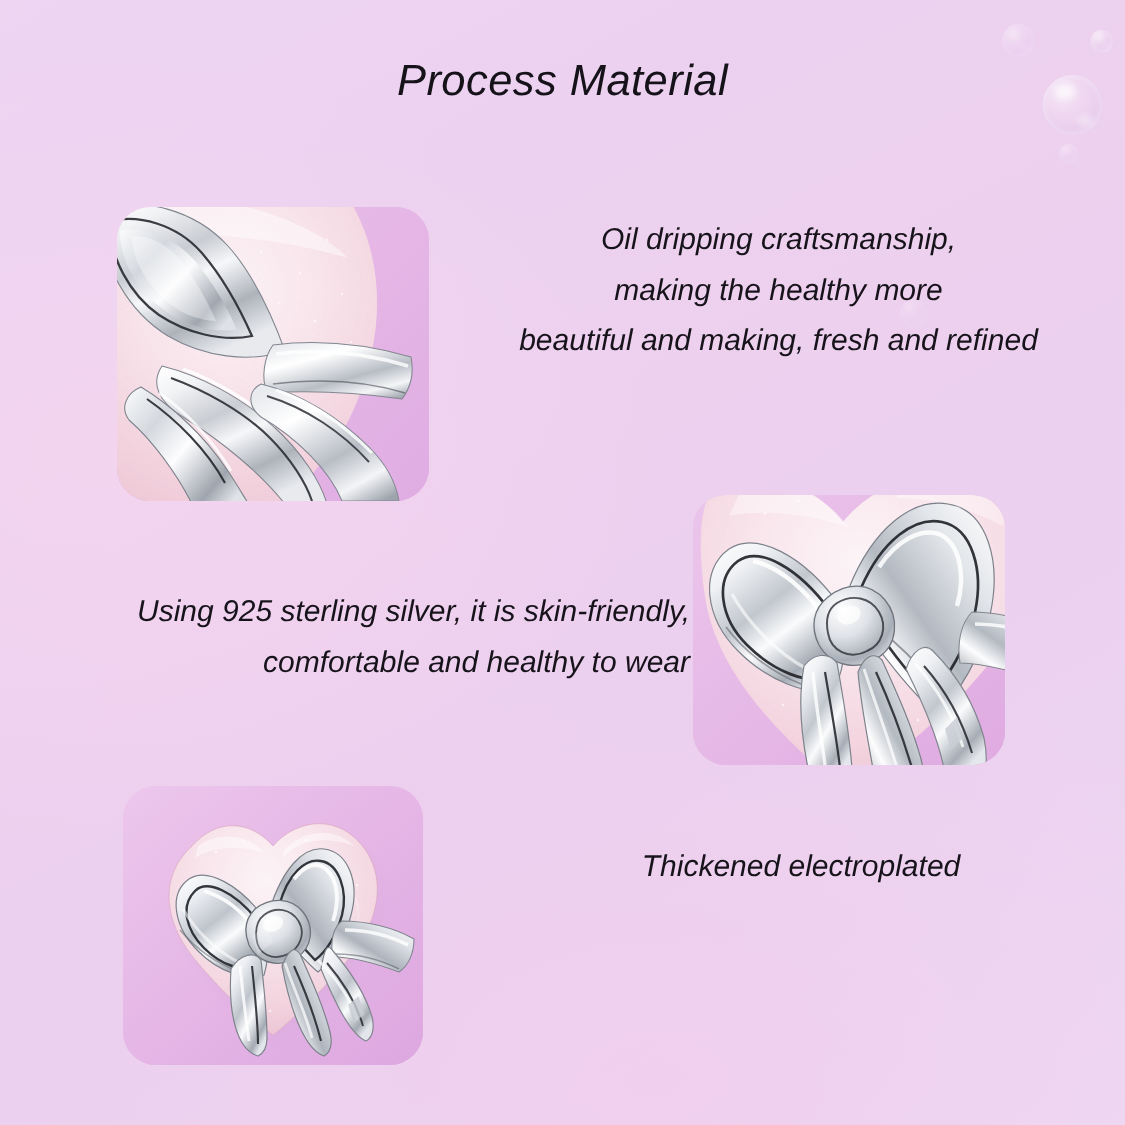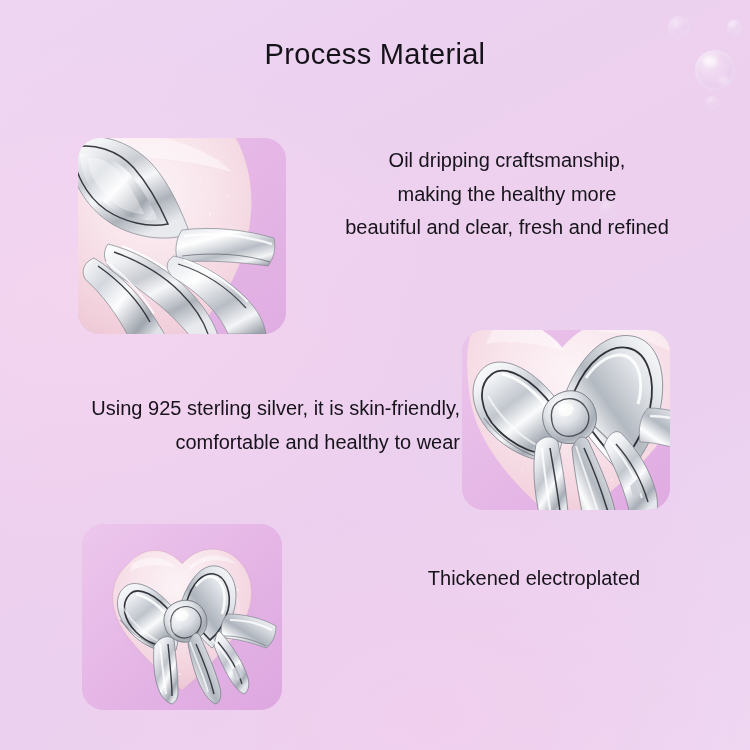--- a/index.html
+++ b/index.html
@@ -10,20 +10,21 @@
   #page {
     position: relative;
     width: 750px;
     height: 750px;
     overflow: hidden;
     font-family: "Liberation Sans", sans-serif;
     background:
       radial-gradient(ellipse 620px 420px at 58% 96%, rgba(240,206,236,0.85) 0%, rgba(240,206,236,0) 72%),
       radial-gradient(ellipse 520px 380px at 10% 40%, rgba(246,214,240,0.75) 0%, rgba(246,214,240,0) 70%),
       linear-gradient(152deg, #eed6f3 0%, #ecd2f0 22%, #edd0ee 45%, #ebd0ef 62%, #ecd4f1 80%, #eedaf4 100%);
+    font-style: italic;
   }
 
   
   .bubble {
     position: absolute;
     border-radius: 50%;
     background: radial-gradient(circle at 34% 30%, rgba(255,255,255,0.50) 0%, rgba(255,255,255,0.12) 38%, rgba(255,255,255,0.02) 62%, rgba(255,255,255,0.10) 100%);
     box-shadow: inset 0 0 6px rgba(255,255,255,0.55), inset -2px -3px 6px rgba(205,170,225,0.25);
     pointer-events: none;
   }
@@ -81,21 +82,21 @@
   
   .copy {
     position: absolute;
     color: #17131b;
     font-size: 20px;
     line-height: 1.68;
     white-space: nowrap;
   }
   .copy .ln { display: block; }
 
-  #copy1 { left: 292px; top: 144px; width: 430px; text-align: center; }
+  #copy1 { left: 304px; top: 144px; width: 430px; text-align: center; }
   #copy2 { left: 8px;   top: 392px; width: 452px; text-align: right; }
   #copy3 { left: 338px; top: 562px; width: 392px; text-align: center; }
 </style>
 </head>
 <body>
 
 <div id="page">
 
   <div class="bubble b1"></div>
   <div class="bubble b2"></div>
@@ -405,21 +406,21 @@
       <path d="M140 110 C152 124 162 140 166 154 C168 162 166 168 162 170 C152 166 142 146 132 122 C134 110 136 104 140 110 Z" fill="url(#s3a)" stroke="#80858e" stroke-width="0.8"></path>
       <path d="M136 118 C148 132 156 146 160 160" fill="none" stroke="#23262b" stroke-width="1.3" opacity="0.85"></path>
       <path d="M130 116 C142 128 152 142 156 156" fill="none" stroke="#ffffff" stroke-width="1.8" opacity="0.72"></path>
       <path d="M150 146 L157 140 L161 152 L154 158 Z" fill="#c8ccd3" opacity="0.8"></path>
     </svg>
   </div>
 
   <div class="copy" id="copy1">
     <span class="ln">Oil dripping craftsmanship,</span>
     <span class="ln">making the healthy more</span>
-    <span class="ln">beautiful and clear, fresh and refined</span>
+    <span class="ln">beautiful and making, fresh and refined</span>
   </div>
 
   <div class="copy" id="copy2">
     <span class="ln">Using 925 sterling silver, it is skin-friendly,</span>
     <span class="ln">comfortable and healthy to wear</span>
   </div>
 
   <div class="copy" id="copy3">
     <span class="ln">Thickened electroplated</span>
   </div>

